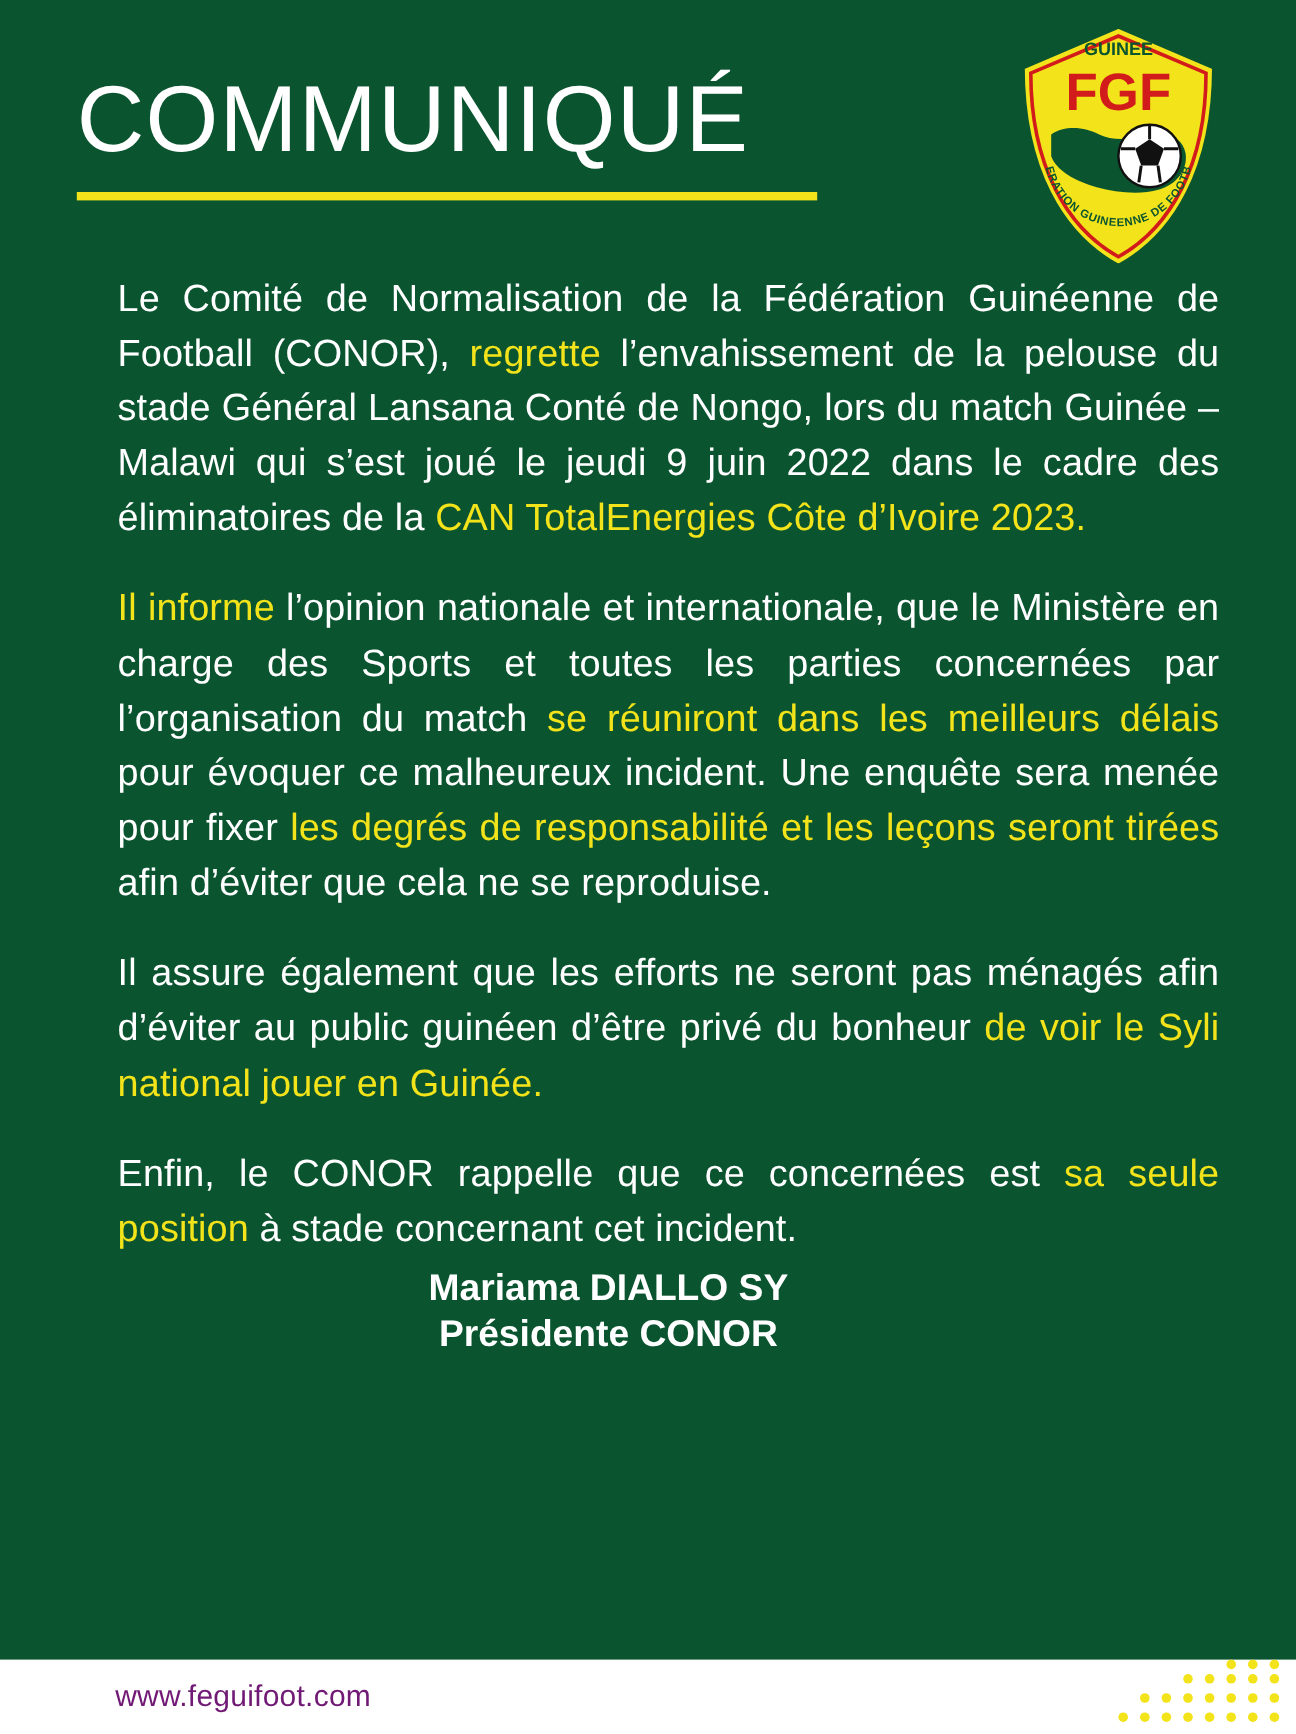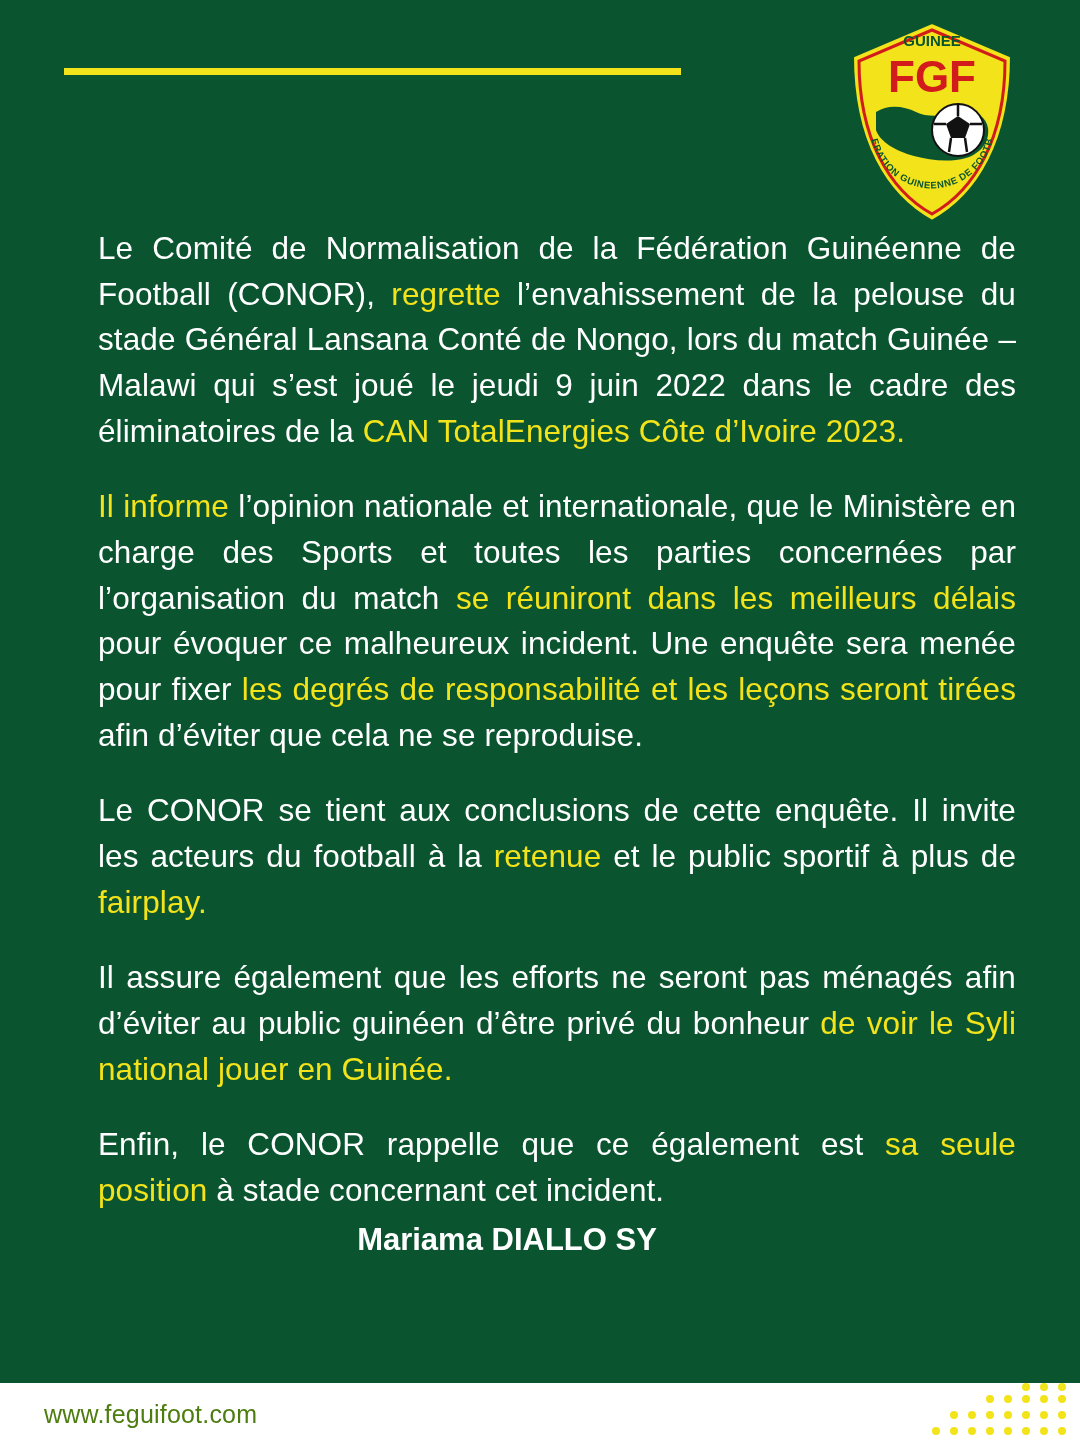--- a/index.html
+++ b/index.html
@@ -90,39 +90,40 @@
     position: absolute;
     left: 0;
     bottom: 0;
     width: 1080px;
     height: 62px;
     background: #ffffff;
     display: flex;
     align-items: center;
   }
   .footer-url {
-    color: #4d7c0f;
+    color: #701a75;
     font-size: 25px;
-    padding-left: 44px;
+    padding-left: 96px;
     letter-spacing: 0.2px;
   }
   .footer-dots {
     position: absolute;
     right: 0;
     bottom: 0;
     width: 160px;
     height: 62px;
   }
 </style>
 </head>
 <body>
 
 <div class="page">
 
   <div class="header">
+    <h1 class="title">COMMUNIQUÉ</h1>
     <div class="title-rule"></div>
 
     <div class="logo">
       <svg viewBox="0 0 168 205" width="168" height="205" xmlns="http://www.w3.org/2000/svg">
         <defs>
           <path id="arcpath" d="M 24,122 A 62,62 0 0 0 144,122" fill="none"></path>
         </defs>
 
         <path d="M84 2 L164 36 C164 120 132 176 84 202 C36 176 4 120 4 36 Z" fill="#f2e31a" stroke="#0b5430" stroke-width="4"></path>
         <path d="M84 10 L157 41 C157 118 127 170 84 194 C41 170 11 118 11 41 Z" fill="#f2e31a" stroke="#d21b1b" stroke-width="3"></path>
@@ -141,27 +142,27 @@
         <text font-family="Liberation Sans, sans-serif" font-size="9.5" font-weight="bold" fill="#0b5430" letter-spacing="0.6">
           <textPath href="#arcpath" startOffset="50%" text-anchor="middle">FEDERATION GUINEENNE DE FOOTBALL</textPath>
         </text>
       </svg>
     </div>
   </div>
 
   <div class="content">
     <p class="para"><span>Le Comité de Normalisation de la Fédération Guinéenne de Football (CONOR), </span><span class="hl">regrette</span><span> l’envahissement de la pelouse du stade Général Lansana Conté de Nongo, lors du match Guinée – Malawi qui s’est joué le jeudi 9 juin 2022 dans le cadre des éliminatoires de la </span><span class="hl">CAN TotalEnergies Côte d’Ivoire 2023.</span></p>
     <p class="para"><span class="hl">Il informe</span><span> l’opinion nationale et internationale, que le Ministère en charge des Sports et toutes les parties concernées par l’organisation du match </span><span class="hl">se réuniront dans les meilleurs délais</span><span> pour évoquer ce malheureux incident. Une enquête sera menée pour fixer </span><span class="hl">les degrés de responsabilité et les leçons seront tirées</span><span> afin d’éviter que cela ne se reproduise.</span></p>
-    <p class="para"><span>Le CONOR se tient aux conclusions de cette enquête. Il invite les acteurs du football à la </span><span class="hl">retenue</span><span> et le public sportif à plus de </span><span class="hl">fairplay.</span></p>
     <p class="para"><span>Il assure également que les efforts ne seront pas ménagés afin d’éviter au public guinéen d’être privé du bonheur </span><span class="hl">de voir le Syli national jouer en Guinée.</span></p>
-    <p class="para last"><span>Enfin, le CONOR rappelle que ce également est </span><span class="hl">sa seule position</span><span> à stade concernant cet incident.</span></p>
+    <p class="para last"><span>Enfin, le CONOR rappelle que ce concernées est </span><span class="hl">sa seule position</span><span> à stade concernant cet incident.</span></p>
   </div>
 
   <div class="signature">
     <div>Mariama DIALLO SY</div>
+    <div>Présidente CONOR</div>
   </div>
 
   <div class="footer">
     <span class="footer-url">www.feguifoot.com</span>
     <div class="footer-dots">
       <svg width="160" height="62" viewBox="0 0 160 62" xmlns="http://www.w3.org/2000/svg">
         <g fill="#f2e31a">
           <circle cx="16" cy="48" r="4"></circle>
             <circle cx="34" cy="48" r="4"></circle>
             <circle cx="52" cy="48" r="4"></circle>

